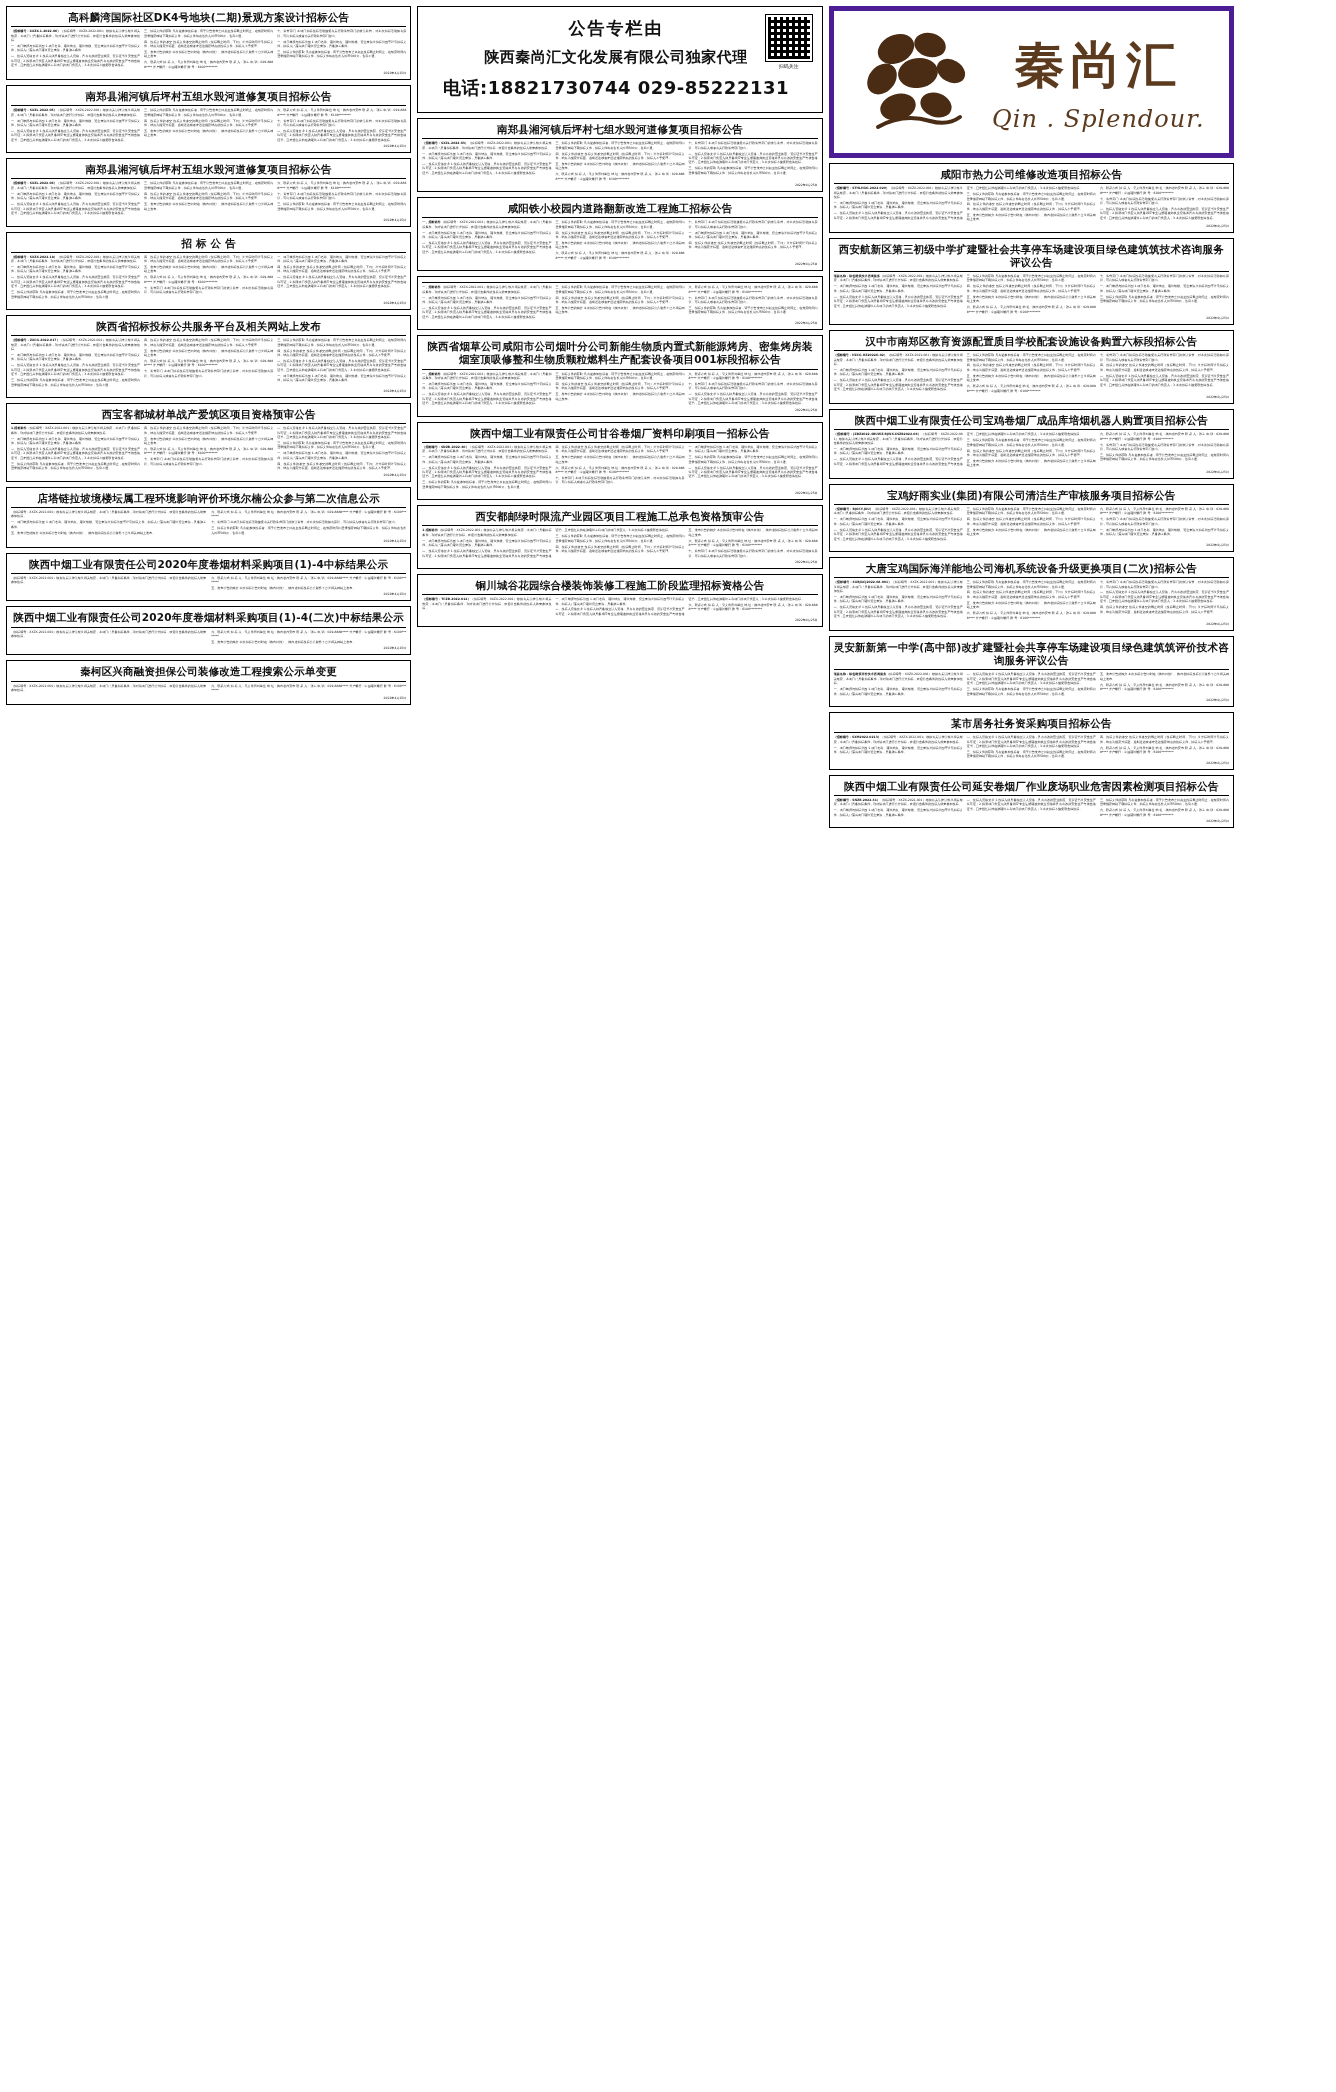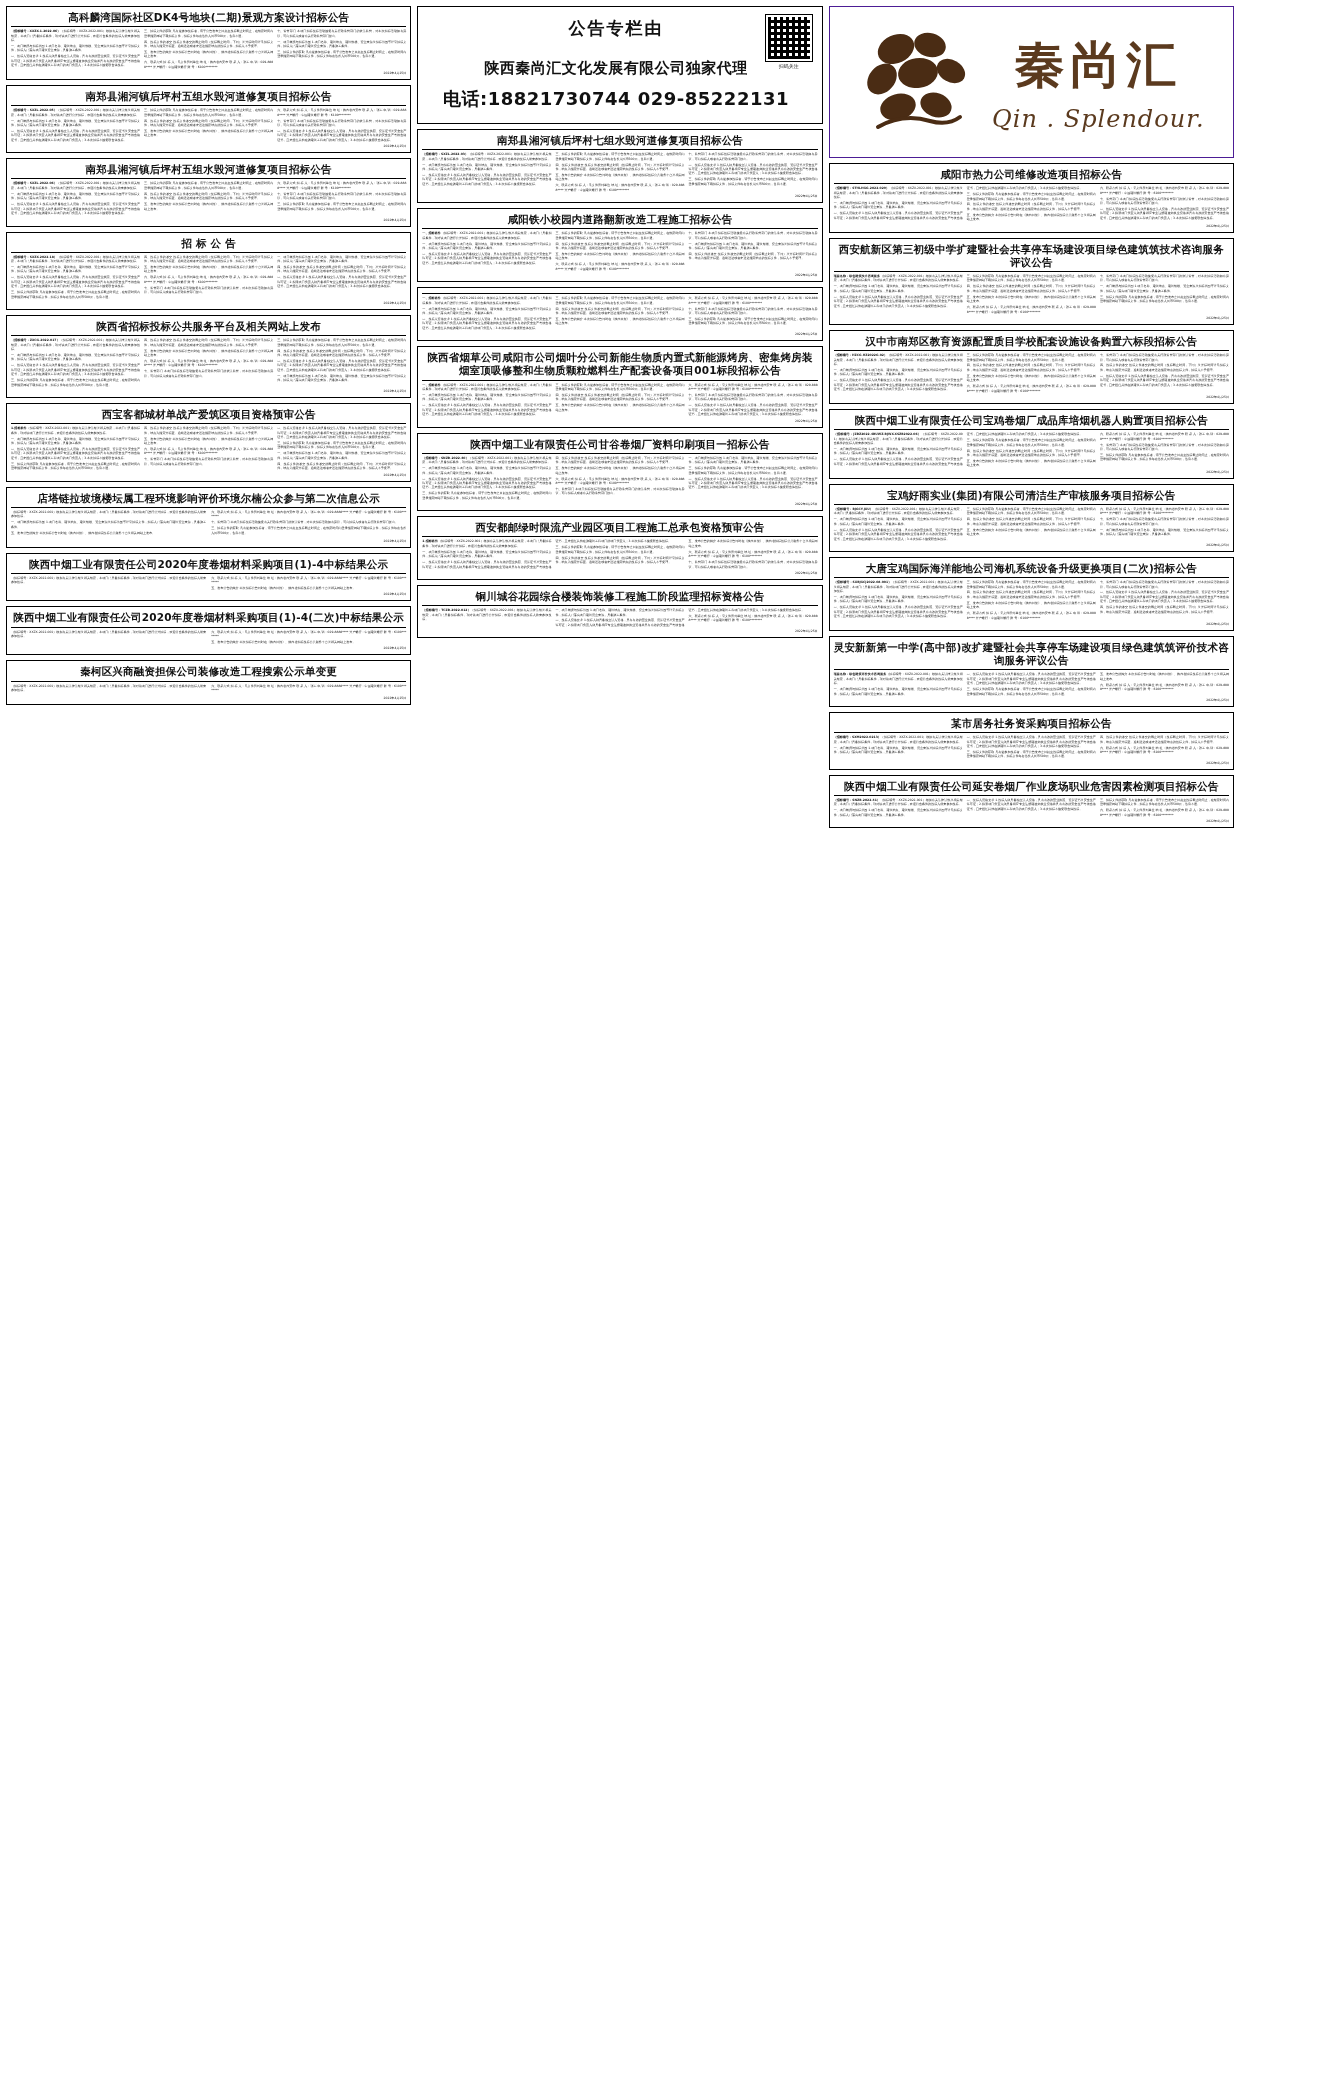--- a/index.html
+++ b/index.html
@@ -52,36 +52,36 @@
   .sig { text-align: right; font-size: 3.05px; margin-top: 2px; }
 
   
   .ad-agent {
     border: 1px solid #000;
     text-align: center;
     padding: 10px 14px 12px 6px;
     position: relative;
   }
   .ad-agent .l1 { font-size: 17px; font-weight: bold; letter-spacing: 2px; }
-  .ad-agent .l2 { font-size: 15px; font-weight: bold; margin-top: 19px; letter-spacing: .5px; }
+  .ad-agent .l2 { font-size: 15px; font-weight: bold; margin-top: 8px; letter-spacing: .5px; }
   .ad-agent .l3 { font-size: 18px; font-weight: bold; margin-top: 9px; letter-spacing: .5px; }
   .qr {
     position:absolute; right:10px; top:8px;
     width: 46px; height: 46px;
     background:
       repeating-linear-gradient(90deg,#000 0 3px,#fff 3px 6px),
       repeating-linear-gradient(0deg,#000 0 3px,#fff 3px 6px);
     background-blend-mode: multiply;
     border: 2px solid #fff;
     outline: 1px solid #000;
   }
   .qr-cap { position:absolute; right:6px; top:56px; font-size:5px; width:54px; text-align:center; }
 
   .logo-box {
-    border: 1px solid #4c1d95;
+    border: 5px solid #4c1d95;
     height: 152px;
     display: flex;
     align-items: center;
     justify-content: center;
     gap: 14px;
     padding: 8px;
   }
   .logo-mark { width: 120px; height: 110px; flex: none; }
   .logo-text { display:flex; flex-direction:column; align-items:center; }
   .logo-cn { font-family: "DejaVu Serif","Liberation Serif",serif; font-size: 50px; font-weight: bold; color:#5b3a1e; letter-spacing: 6px; }

